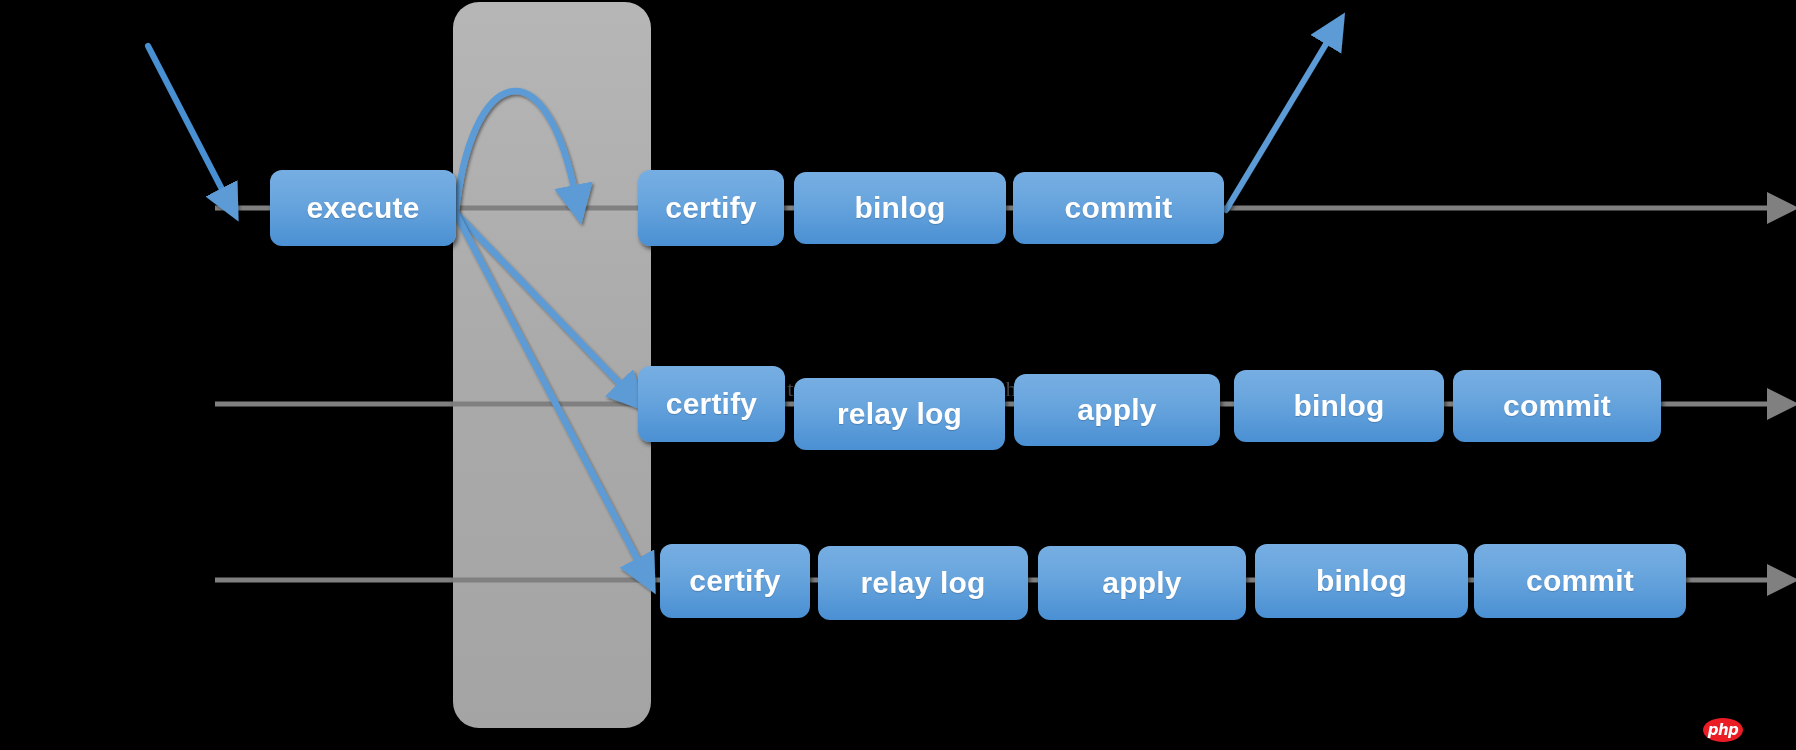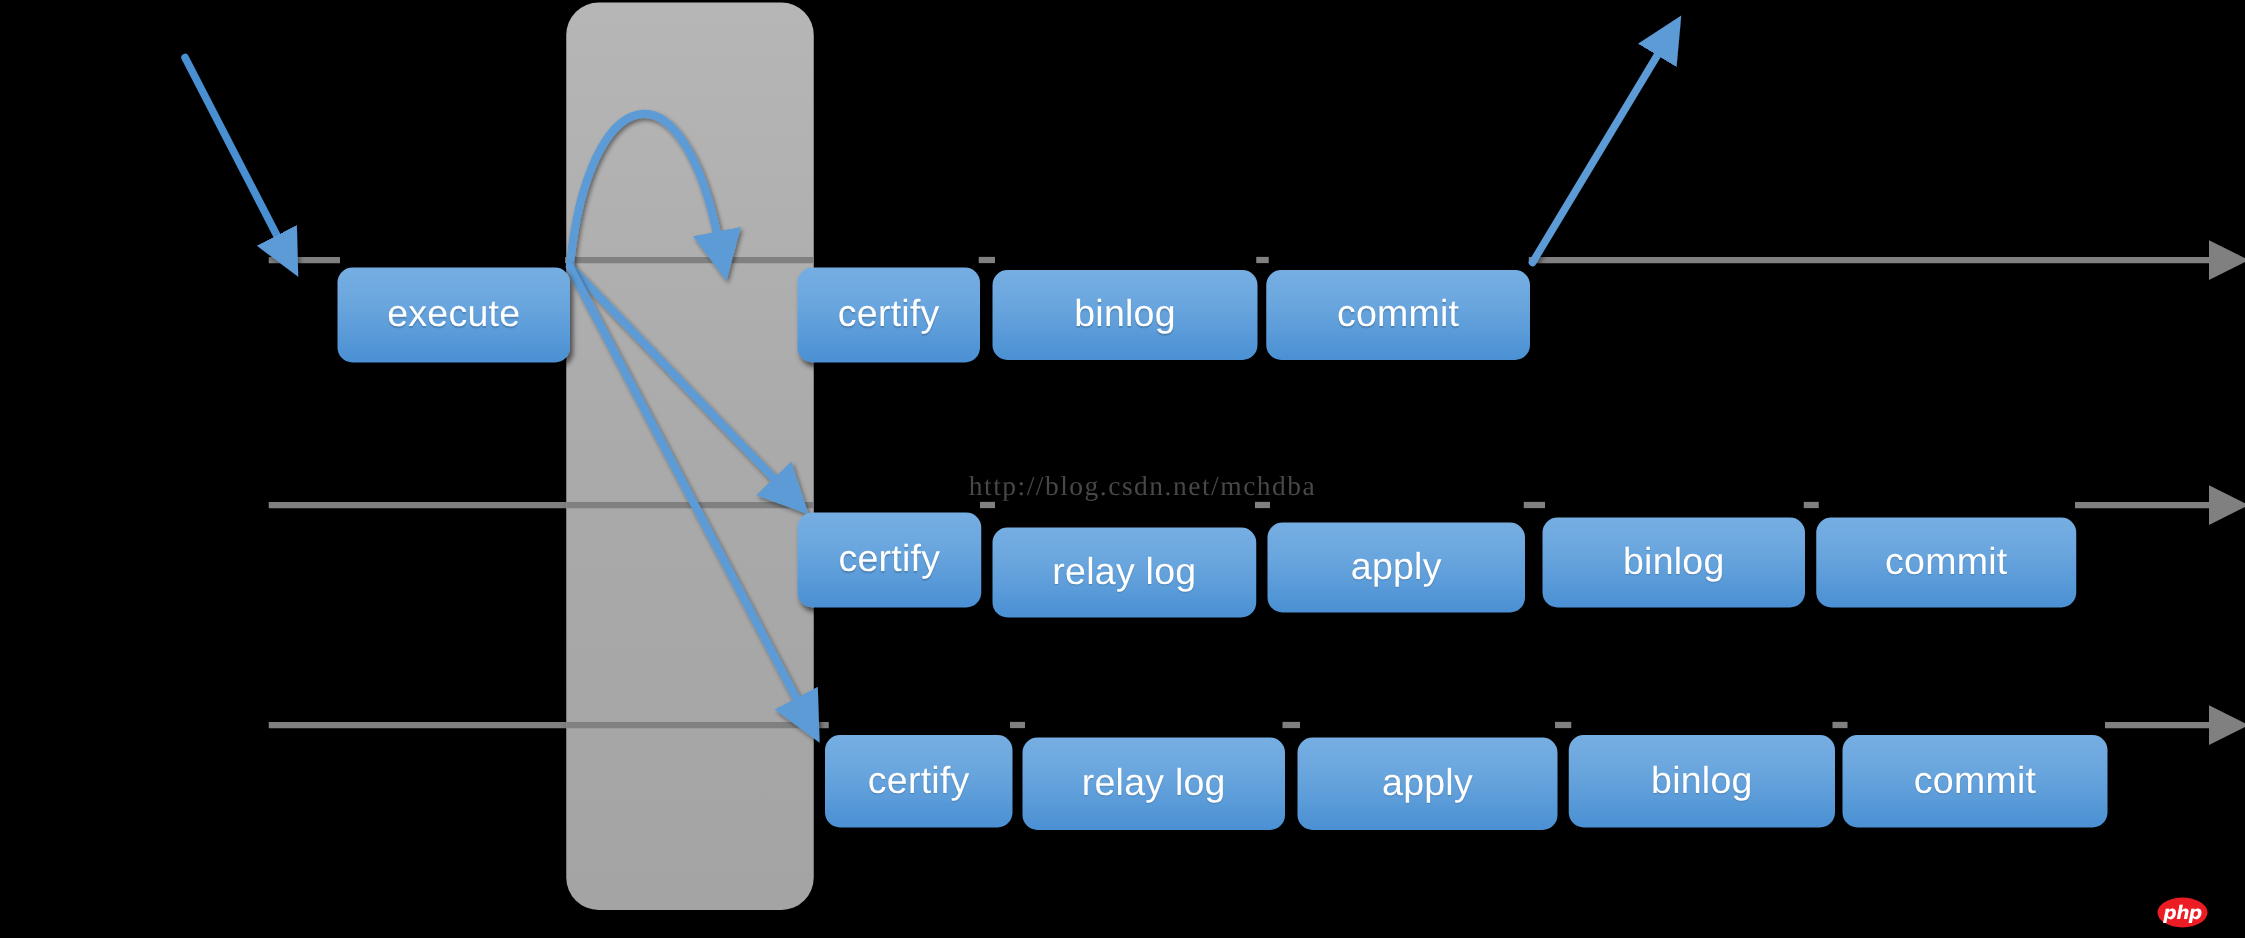--- a/index.html
+++ b/index.html
@@ -26,27 +26,26 @@
   .node {
     position: absolute;
     box-sizing: border-box;
     border-radius: 12px;
     background: linear-gradient(180deg, #76aee2 0%, #6aa6de 38%, #4a90d3 100%);
     box-shadow: 2px 3px 4px rgba(0,0,0,0.55);
     display: flex;
     align-items: center;
     justify-content: center;
     color: #ffffff;
-    font-weight: normal;
+    font-weight: bold;
     font-size: 30px;
     letter-spacing: 0.2px;
     text-shadow: 0 1px 1px rgba(0,0,0,0.18);
     white-space: nowrap;
     user-select: none;
-    margin-top: 44px;
   }
   .consensus-box {
     position: absolute;
     box-sizing: border-box;
     border-radius: 26px;
     background: linear-gradient(180deg, #b6b6b6 0%, #aaaaaa 50%, #a4a4a4 100%);
     box-shadow: 3px 4px 6px rgba(0,0,0,0.5);
   }
   .consensus-label {
     position: absolute;
@@ -73,21 +72,20 @@
     background: #ec1c24;
     display: flex;
     align-items: center;
     justify-content: center;
     color: #ffffff;
     font-family: "DejaVu Sans", sans-serif;
     font-style: italic;
     font-weight: bold;
     font-size: 15px;
     letter-spacing: -0.5px;
-    margin-left: 23px;
   }
 </style>
 </head>
 <body>
 
 <div id="stage">
 
   <svg class="layer" viewBox="0 0 1796 750" xmlns="http://www.w3.org/2000/svg">
     <defs>
       <marker id="grayhead" markerWidth="9" markerHeight="9" refX="2.2" refY="3.2" orient="auto" markerUnits="strokeWidth">

